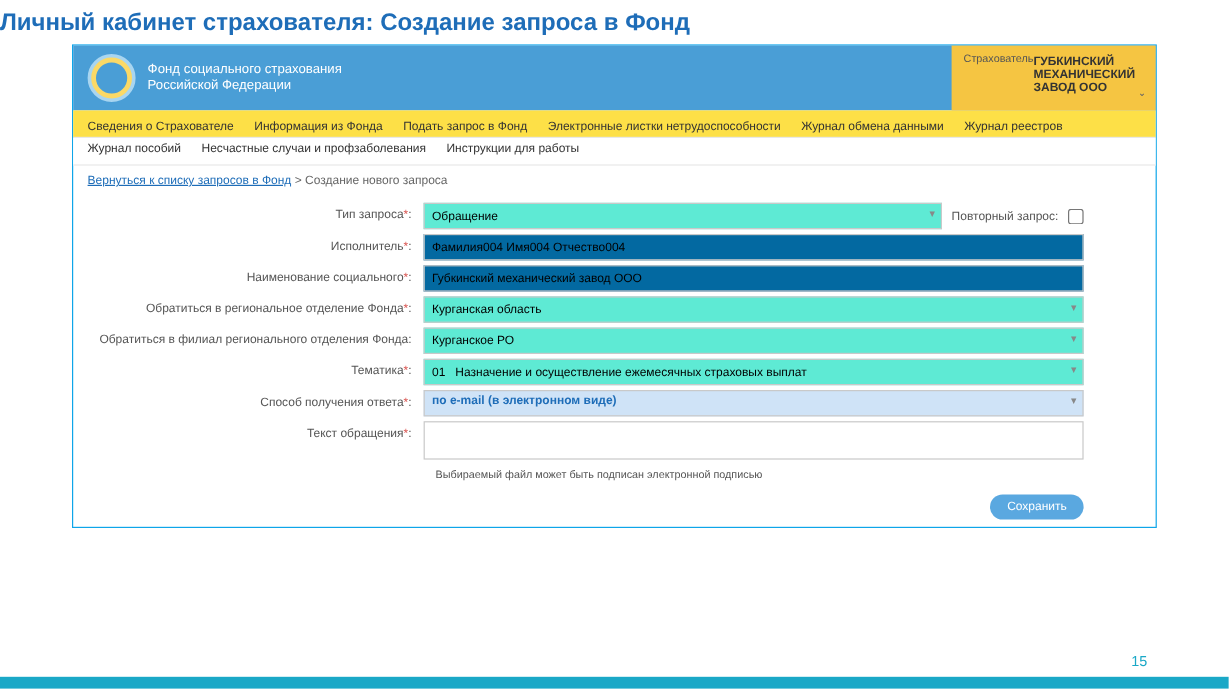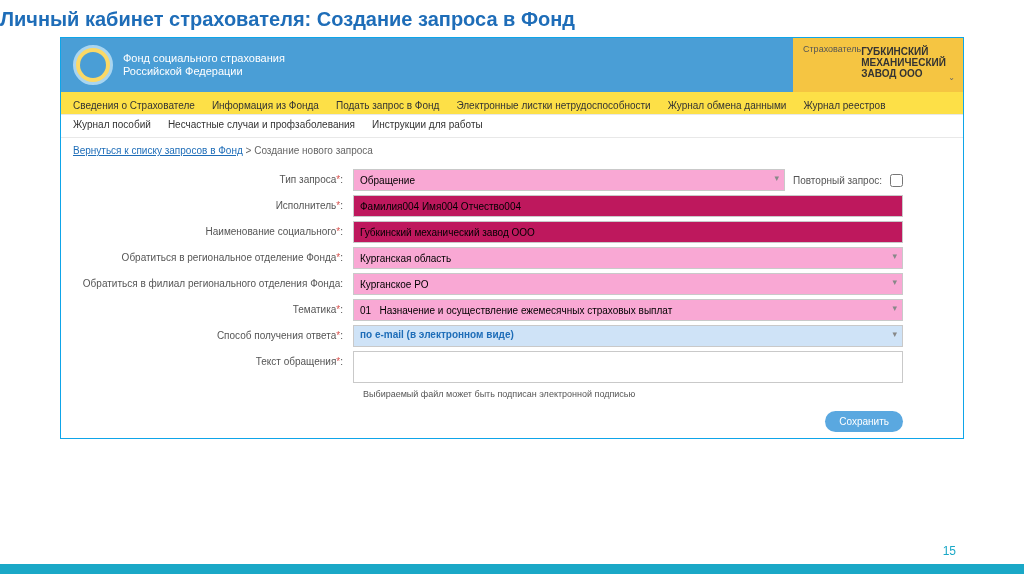--- a/index.html
+++ b/index.html
@@ -26,22 +26,22 @@
   
   .breadcrumb { padding: 7px 12px; font-size: 10px; }
   .breadcrumb a { color: #1e6db8; text-decoration: underline; }
   .breadcrumb span { color: #666; }
   
   .form-area { padding: 6px 60px 6px 12px; }
   .form-row { display: flex; align-items: flex-start; margin-bottom: 4px; }
   .form-label { width: 280px; text-align: right; padding-right: 10px; color: #555; font-size: 10px; line-height: 14px; padding-top: 4px; }
   .form-label .req { color: #d9534f; }
   .form-control { flex: 1; }
-  .form-input, .form-select { width: 100%; height: 22px; border: 1px solid #c9c9c9; padding: 0 6px; font-size: 10px; background: #be185d; font-family: inherit; }
-  .form-select { appearance: none; background: #f9a8d4; position: relative; }
+  .form-input, .form-select { width: 100%; height: 22px; border: 1px solid #c9c9c9; padding: 0 6px; font-size: 10px; background: #0369a1; font-family: inherit; }
+  .form-select { appearance: none; background: #5eead4; position: relative; }
   .select-wrap { position: relative; }
   .select-wrap::after { content: '▾'; position: absolute; right: 6px; top: 4px; font-size: 9px; color: #888; pointer-events: none; }
   .highlight-sel { background: #cfe3f7 !important; color: #1e6db8; font-weight: bold; height: 22px; border: 1px solid #c9c9c9; padding: 3px 6px; font-size: 10px; }
   .textarea { width: 100%; height: 32px; border: 1px solid #c9c9c9; padding: 4px 6px; font-size: 10px; resize: none; font-family: inherit; }
   .row-split { display: flex; gap: 8px; align-items: center; }
   .row-split .select-wrap { flex: 1; }
   .check-label { font-size: 10px; color: #555; white-space: nowrap; }
   
   .file-row .form-control { display: flex; align-items: center; gap: 8px; }
   .file-row .form-input { flex: 1; }

